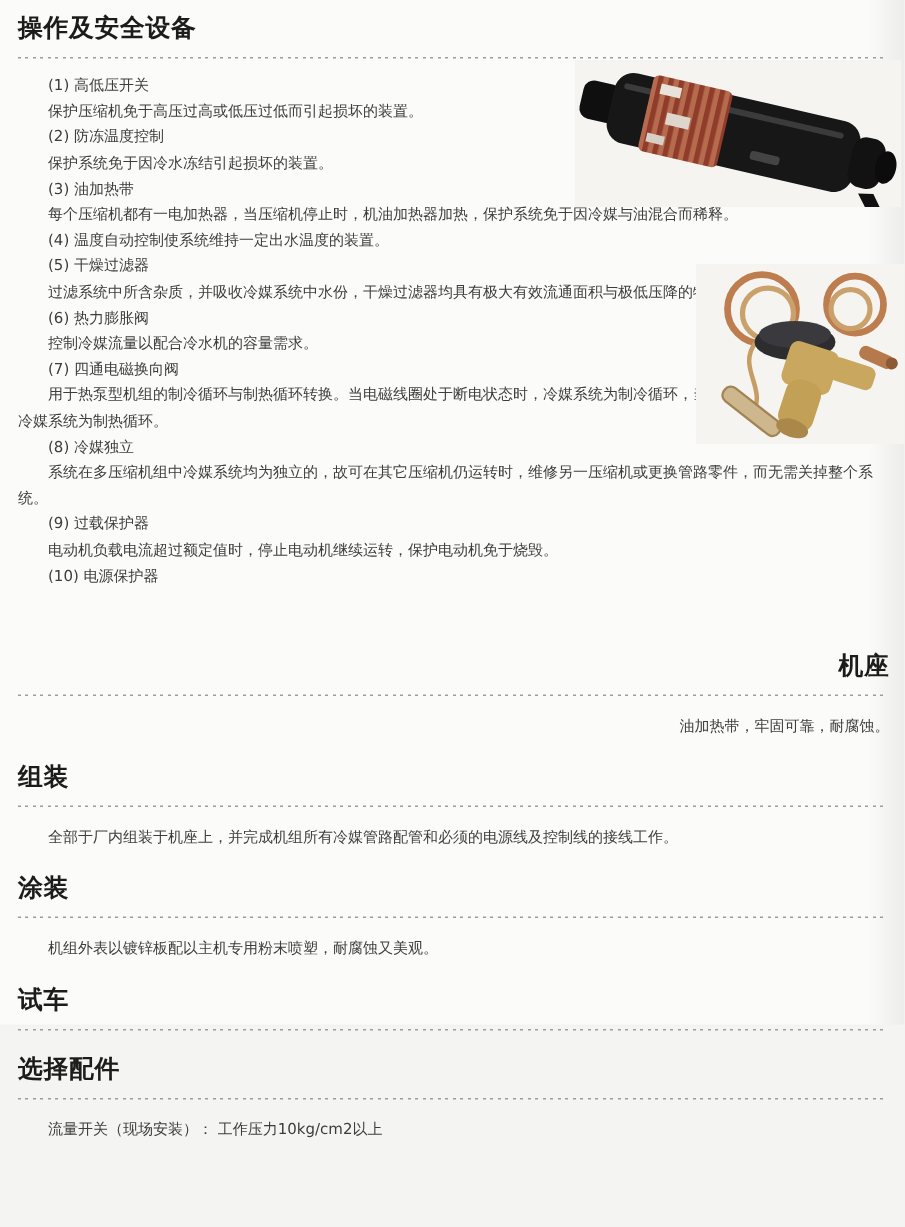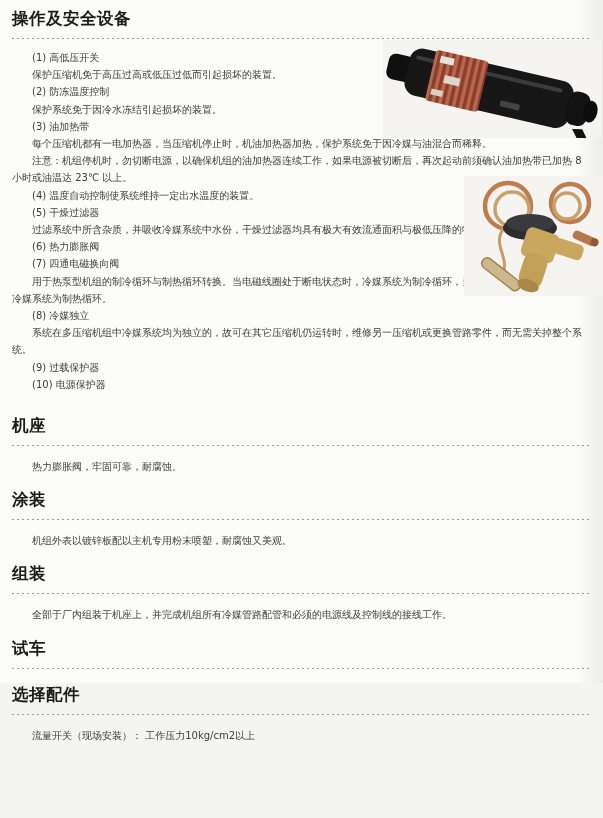--- a/index.html
+++ b/index.html
@@ -34,69 +34,70 @@
   }
   .list{margin-top:9px;}
   .page p{
     margin:0;
     text-indent:2em;
     font-size:10px;
     line-height:17.2px;
     color:#3d3d3d;
   }
   .sec{margin-top:14px;}
-  .sec-first{margin-top:22px;}
+  .sec-first{margin-top:40px;text-align:right;}
   .sec p{margin-top:11px;}
   .photo{position:absolute;}
   .photo-drier{left:383px;top:40px;width:218px;height:98px;}
   .photo-valve{left:464px;top:176px;width:140px;height:120px;}
 </style>
 </head>
 <body>
 
 <div class="page">
 
   <h1 class="heading">操作及安全设备</h1>
   <div class="divider"></div>
   <div class="list">
     <p>(1) 高低压开关</p>
     <p>保护压缩机免于高压过高或低压过低而引起损坏的装置。</p>
     <p>(2) 防冻温度控制</p>
     <p>保护系统免于因冷水冻结引起损坏的装置。</p>
     <p>(3) 油加热带</p>
     <p>每个压缩机都有一电加热器，当压缩机停止时，机油加热器加热，保护系统免于因冷媒与油混合而稀释。</p>
-    <p>注意：机组停机时，勿切断电源，以确保机组的油加热器连续工作，如果电源被切断后，再次起动前须确认油加热带已加热 8 小时或油温达 23℃ 以上。</p>
     <p>(4) 温度自动控制使系统维持一定出水温度的装置。</p>
     <p>(5) 干燥过滤器</p>
     <p>过滤系统中所含杂质，并吸收冷媒系统中水份，干燥过滤器均具有极大有效流通面积与极低压降的特性。</p>
     <p>(6) 热力膨胀阀</p>
+    <p>控制冷媒流量以配合冷水机的容量需求。</p>
     <p>(7) 四通电磁换向阀</p>
     <p>用于热泵型机组的制冷循环与制热循环转换。当电磁线圈处于断电状态时，冷媒系统为制冷循环，当电磁线圈处于通电状态时，冷媒系统为制热循环。</p>
     <p>(8) 冷媒独立</p>
     <p>系统在多压缩机组中冷媒系统均为独立的，故可在其它压缩机仍运转时，维修另一压缩机或更换管路零件，而无需关掉整个系统。</p>
     <p>(9) 过载保护器</p>
+    <p>电动机负载电流超过额定值时，停止电动机继续运转，保护电动机免于烧毁。</p>
     <p>(10) 电源保护器</p>
   </div>
 
   <div class="sec sec-first">
     <h2 class="heading">机座</h2>
     <div class="divider"></div>
-    <p>热力膨胀阀，牢固可靠，耐腐蚀。</p>
+    <p>油加热带，牢固可靠，耐腐蚀。</p>
+  </div>
+
+  <div class="sec">
+    <h2 class="heading">组装</h2>
+    <div class="divider"></div>
+    <p>全部于厂内组装于机座上，并完成机组所有冷媒管路配管和必须的电源线及控制线的接线工作。</p>
   </div>
 
   <div class="sec">
     <h2 class="heading">涂装</h2>
     <div class="divider"></div>
     <p>机组外表以镀锌板配以主机专用粉末喷塑，耐腐蚀又美观。</p>
-  </div>
-
-  <div class="sec">
-    <h2 class="heading">组装</h2>
-    <div class="divider"></div>
-    <p>全部于厂内组装于机座上，并完成机组所有冷媒管路配管和必须的电源线及控制线的接线工作。</p>
   </div>
 
   <div class="sec">
     <h2 class="heading">试车</h2>
     <div class="divider"></div>
   </div>
 
   <div class="sec">
     <h2 class="heading">选择配件</h2>
     <div class="divider"></div>

